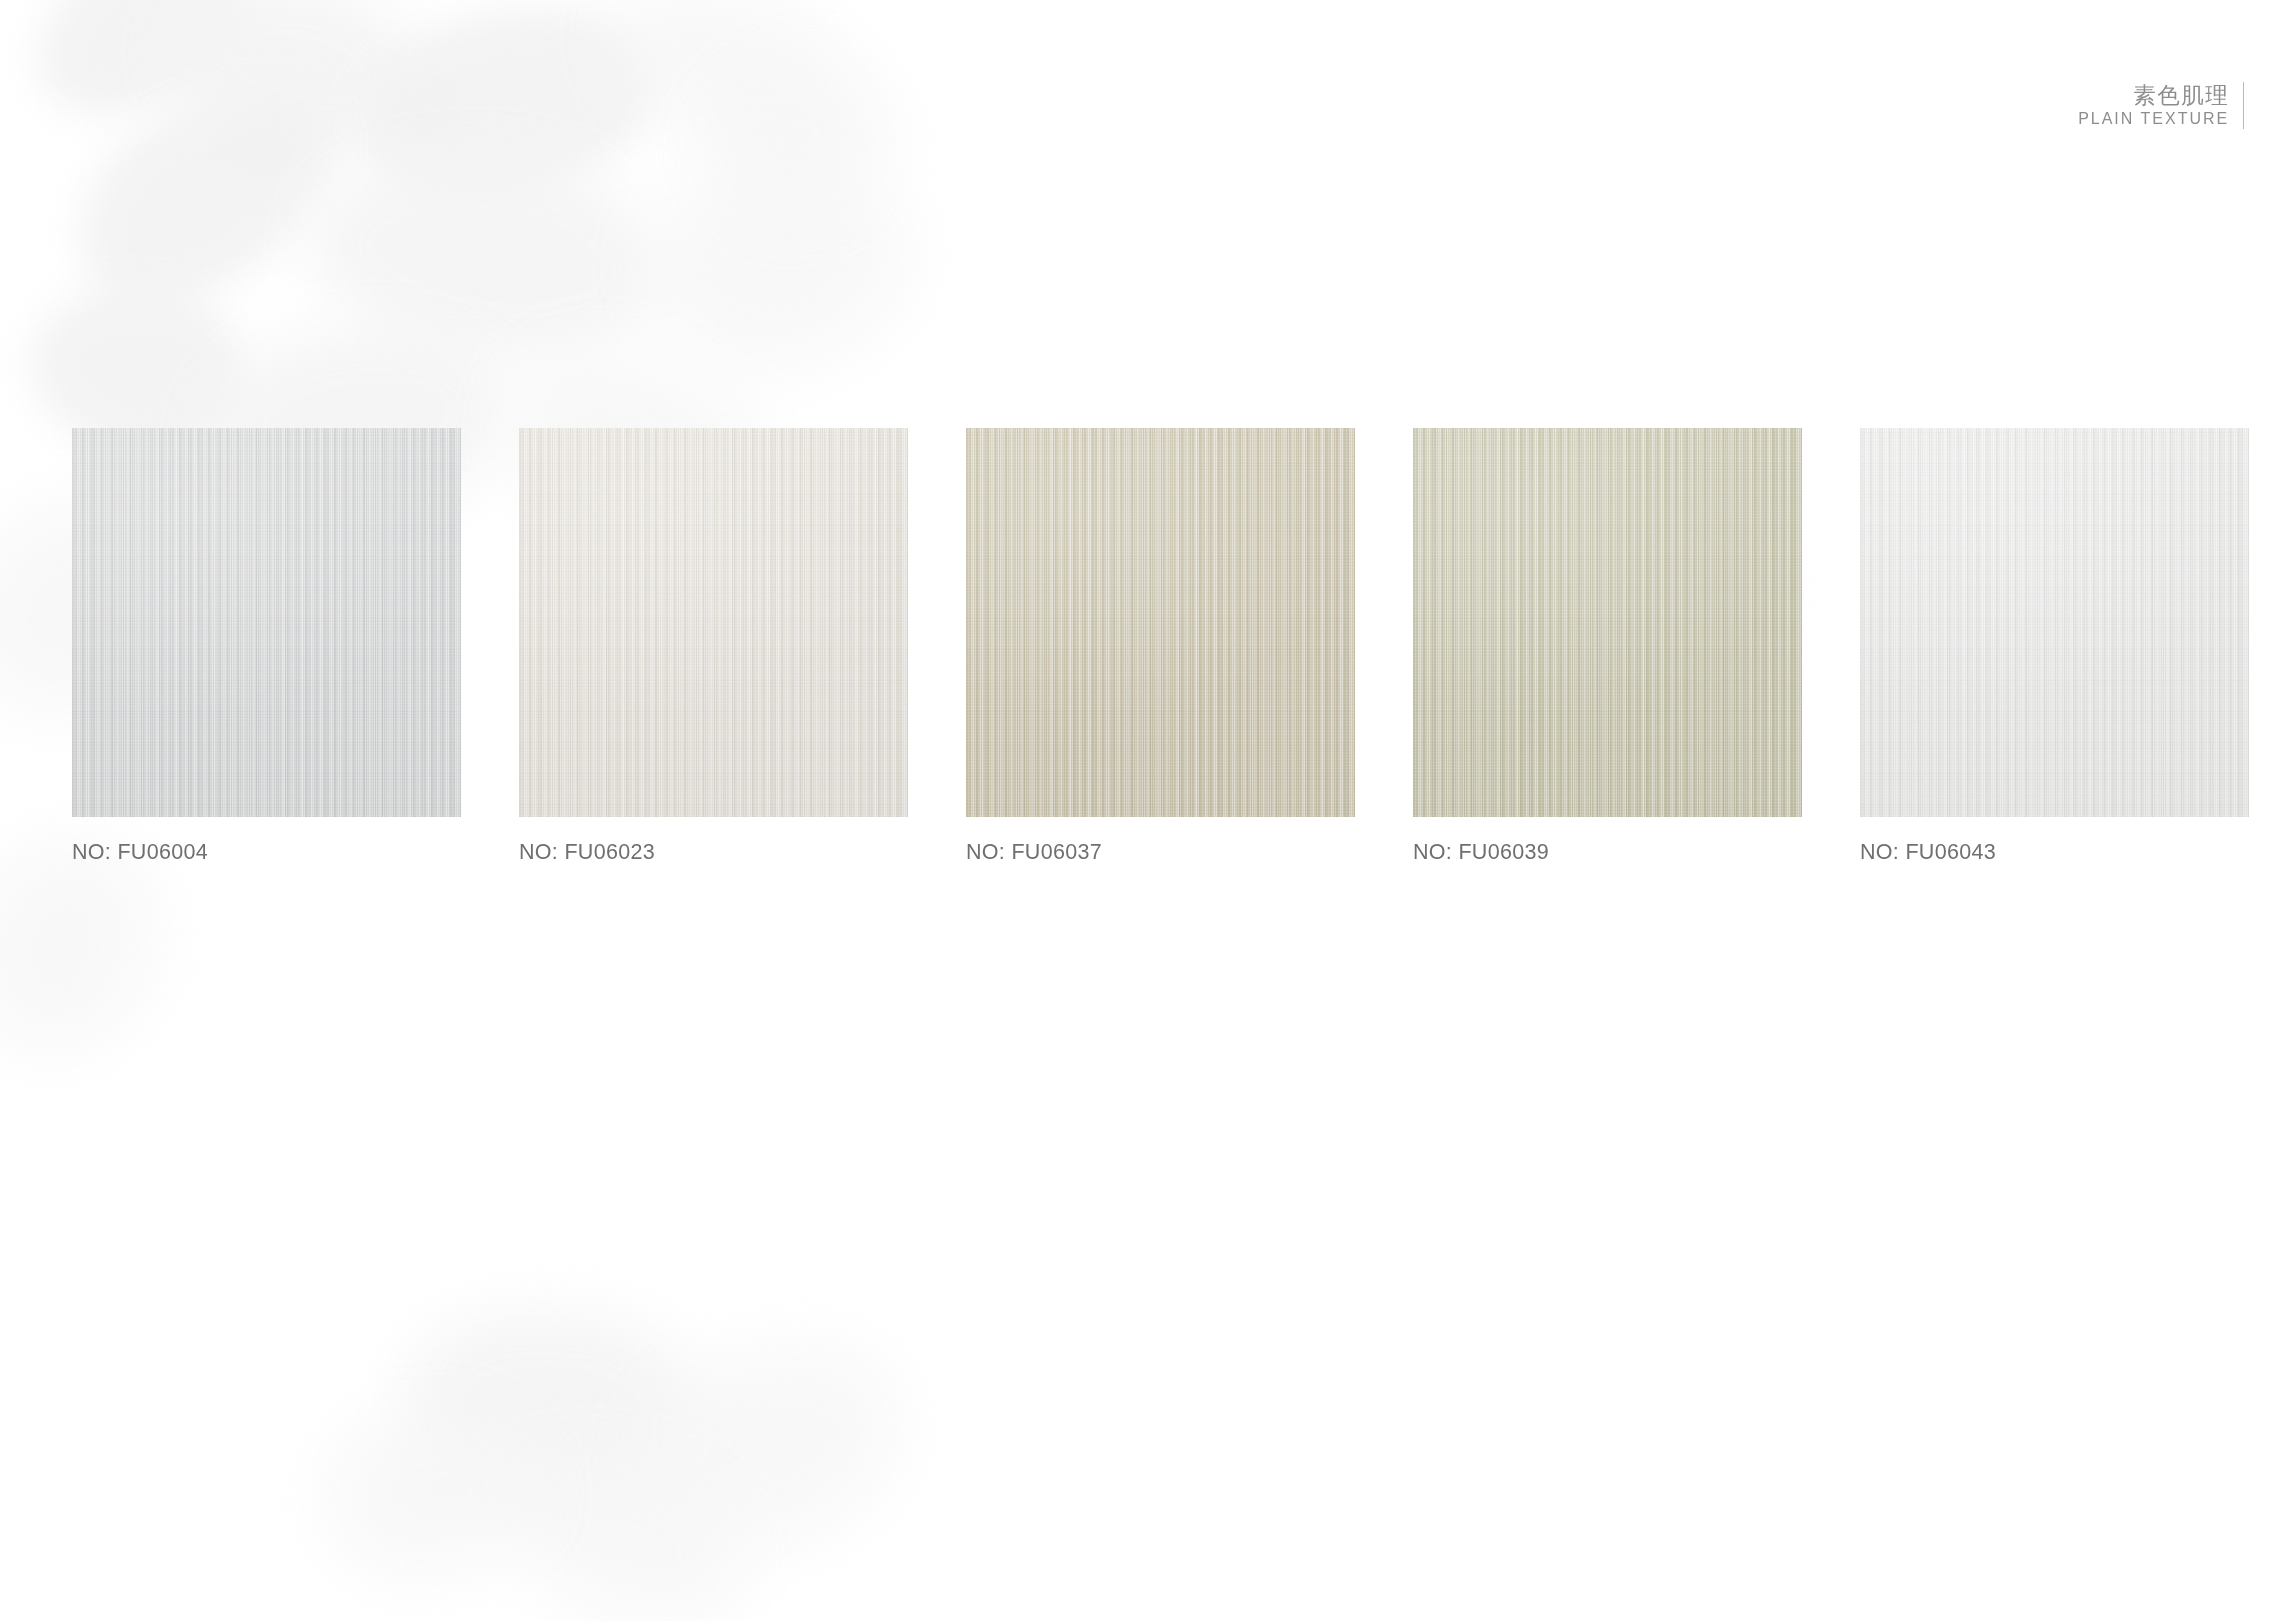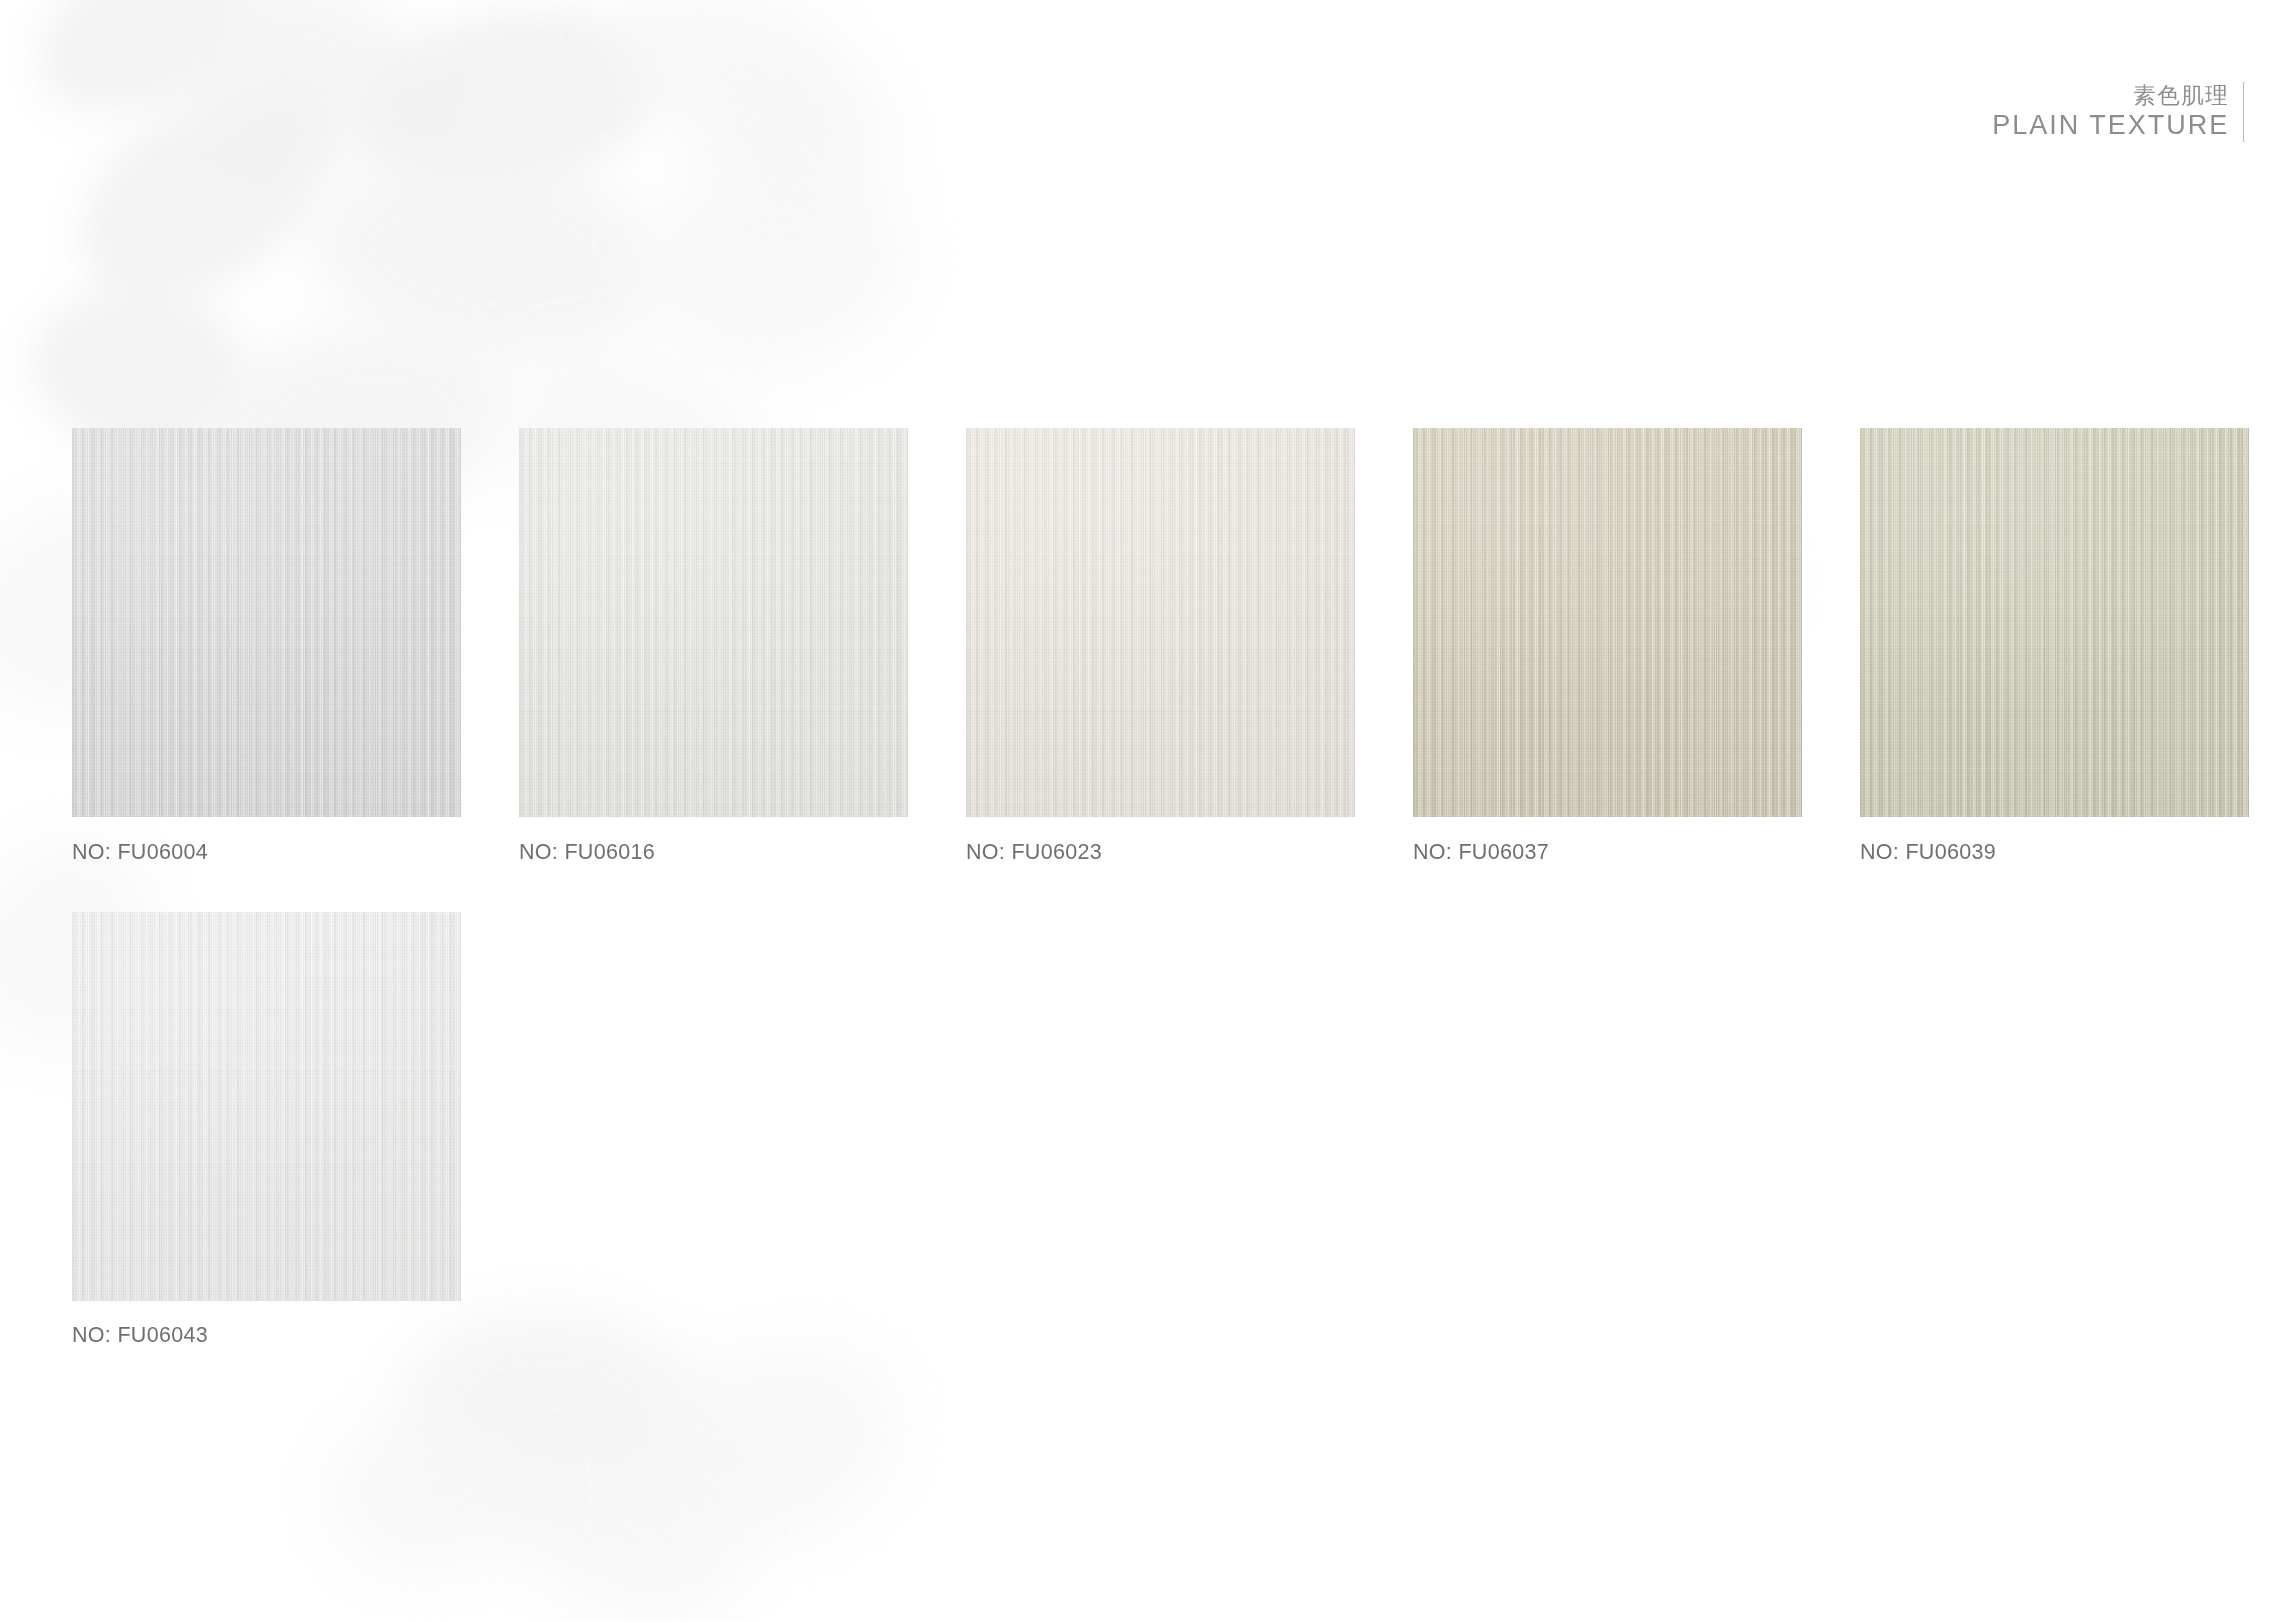--- a/index.html
+++ b/index.html
@@ -70,21 +70,21 @@
     padding-right: 13.3px;
   }
   .header-cn {
     font-size: 22.5px;
     letter-spacing: 1.5px;
     color: #8d8d8d;
     line-height: 1.22;
     white-space: nowrap;
   }
   .header-en {
-    font-size: 27px;
+    font-size: 16px;
     letter-spacing: 2px;
     color: #8d8d8d;
     line-height: 1.22;
     white-space: nowrap;
     text-align: right;
   }
   .header-rule {
     width: 1.5px;
     background: #b9b9b9;
     align-self: stretch;
@@ -187,24 +187,20 @@
     </div>
     <div class="header-rule"></div>
   </div>
 
   <div class="grid" id="swatch-grid">
       <div class="cell">
         <div class="swatch" style="background-color: rgb(216, 217, 218);"></div>
         <div class="cell-label">NO: FU06004</div>
       </div>
       <div class="cell">
-        <div class="swatch" style="background-color: rgb(230, 230, 226);"></div>
-        <div class="cell-label">NO: FU06016</div>
-      </div>
-      <div class="cell">
         <div class="swatch" style="background-color: rgb(232, 228, 220);"></div>
         <div class="cell-label">NO: FU06023</div>
       </div>
       <div class="cell">
         <div class="swatch" style="background-color: rgb(205, 198, 173);"></div>
         <div class="cell-label">NO: FU06037</div>
       </div>
       <div class="cell">
         <div class="swatch" style="background-color: rgb(201, 198, 172);"></div>
         <div class="cell-label">NO: FU06039</div>

